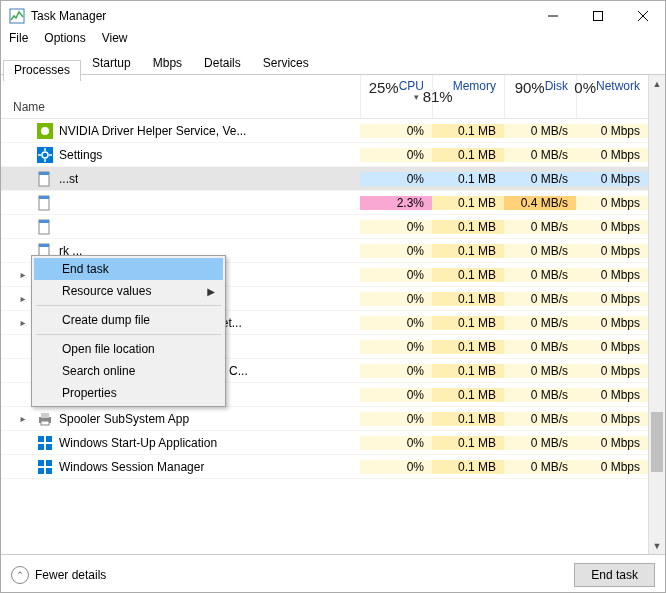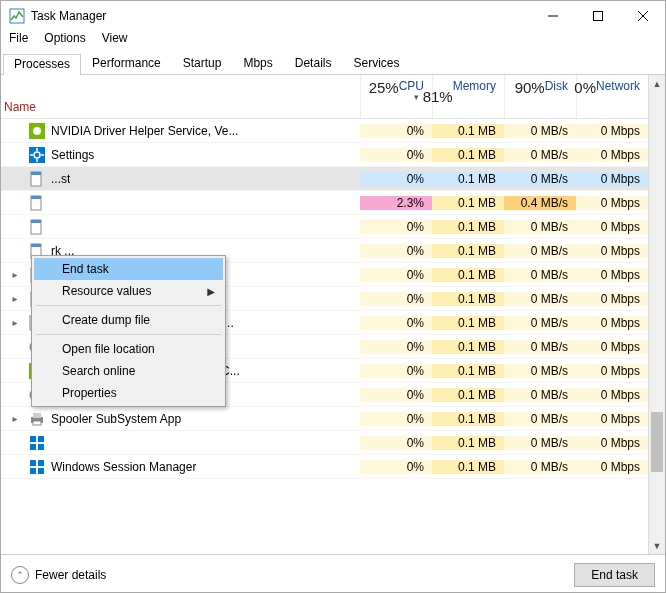--- a/index.html
+++ b/index.html
@@ -6,31 +6,31 @@
 body { width: 666px; height: 593px; background: #fff; border: 1px solid #aaa; overflow: hidden; position: relative; }
 .titlebar { height: 30px; display: flex; align-items: center; padding-left: 8px; }
 .titlebar .app-icon { width: 16px; height: 16px; margin-right: 6px; }
 .titlebar .title { font-size: 12px; color: #000; flex: 1; }
 .winbtns { display: flex; }
 .winbtn { width: 45px; height: 30px; display: flex; align-items: center; justify-content: center; }
 .winbtn svg { width: 10px; height: 10px; }
 .menubar { height: 20px; display: flex; padding-left: 8px; gap: 16px; font-size: 12px; color: #000; }
 .tabs { height: 22px; display: flex; border-bottom: 1px solid #ccc; padding-left: 2px; margin-top: 2px; }
 .tab { padding: 2px 10px; font-size: 12px; border: 1px solid transparent; border-bottom: none; color: #000; }
-.tab.active { background: #fff; border-color: #ccc; position: relative; top: 1px; }
+.tab.active { background: #fff; border-color: #ccc; position: relative; top: 7px; }
 .content { position: relative; height: calc(100% - 30px - 20px - 22px - 40px); overflow: hidden; }
 .grid-header { height: 44px; display: flex; border-bottom: 1px solid #e5e5e5; }
-.col-name { flex: 1; padding-left: 3px; display: flex; align-items: flex-end; padding-bottom: 4px; font-size: 12px; color: #b91c1c; }
+.col-name { flex: 1; padding-left: 12px; display: flex; align-items: flex-end; padding-bottom: 4px; font-size: 12px; color: #404040; }
 .col { width: 72px; text-align: right; padding: 4px 8px 4px 0; font-size: 12px; color: #1a4aa0; border-left: 1px solid #eee; display: flex; flex-direction: row; justify-content: flex-end; }
 .col .pct { color: #222; font-size: 15px; }
 .col.mem .pct-wrap { display:flex; justify-content:flex-end; align-items:center; gap:4px;}
 .col.mem .sort-ind { color:#555; font-size:9px;}
 .rows { position: relative; }
 .row { height: 24px; display: flex; align-items: center; font-size: 12px; border-bottom: 1px solid #f4f4f4; }
-.row .name-cell { flex: 1; display: flex; align-items: center; padding-left: 8px; overflow: hidden; white-space: nowrap; }
+.row .name-cell { flex: 1; display: flex; align-items: center; padding-left: 16px; overflow: hidden; white-space: nowrap; }
 .row .exp { width: 12px; display: inline-flex; justify-content:center; color:#666; font-size:10px; }
 .row .pico { width: 16px; height: 16px; margin: 0 6px 0 8px; flex-shrink:0; }
 .row .pname { overflow: hidden; text-overflow: ellipsis; }
 .cell { width: 72px; text-align: right; padding-right: 8px; }
 .cpu-col { background: #fff8d9; }
 .mem-col { background: #ffefb3; }
 .disk-col { background: #fff8d9; }
 .net-col { background: #fff8d9; }
 .cpu-col.hdr, .mem-col.hdr, .disk-col.hdr, .net-col.hdr { background: transparent; }
 .row.selected { background: #e5e5e5; }
@@ -82,21 +82,20 @@
 </div>
 
 <div class="menubar">
   <span>File</span>
   <span>Options</span>
   <span>View</span>
 </div>
 
 <div class="tabs">
   <div class="tab active">Processes</div>
-  <div class="tab">Performance</div>
   <div class="tab">Startup</div>
   <div class="tab">Mbps</div>
   <div class="tab">Details</div>
   <div class="tab">Services</div>
 </div>
 
 <div class="content">
   <div class="grid-header">
     <div class="col-name">Name</div>
     <div class="col cpu-col hdr">
@@ -332,20 +331,21 @@
       </div>
       <div class="row">
         <div class="name-cell">
           <span class="exp"></span>
           <span class="pico"><svg viewBox="0 0 16 16">
               <rect x="1" y="1" width="6" height="6" fill="#0078d7"></rect>
               <rect x="9" y="1" width="6" height="6" fill="#0078d7"></rect>
               <rect x="1" y="9" width="6" height="6" fill="#0078d7"></rect>
               <rect x="9" y="9" width="6" height="6" fill="#0078d7"></rect>
             </svg></span>
+          <span class="pname">Windows Start-Up Application</span>
         </div>
         <div class="cell cpu-col">0%</div>
         <div class="cell mem-col">0.1 MB</div>
         <div class="cell disk-col">0 MB/s</div>
         <div class="cell net-col">0 Mbps</div>
         <div style="width:17px"></div>
       </div>
       <div class="row">
         <div class="name-cell">
           <span class="exp"></span>

